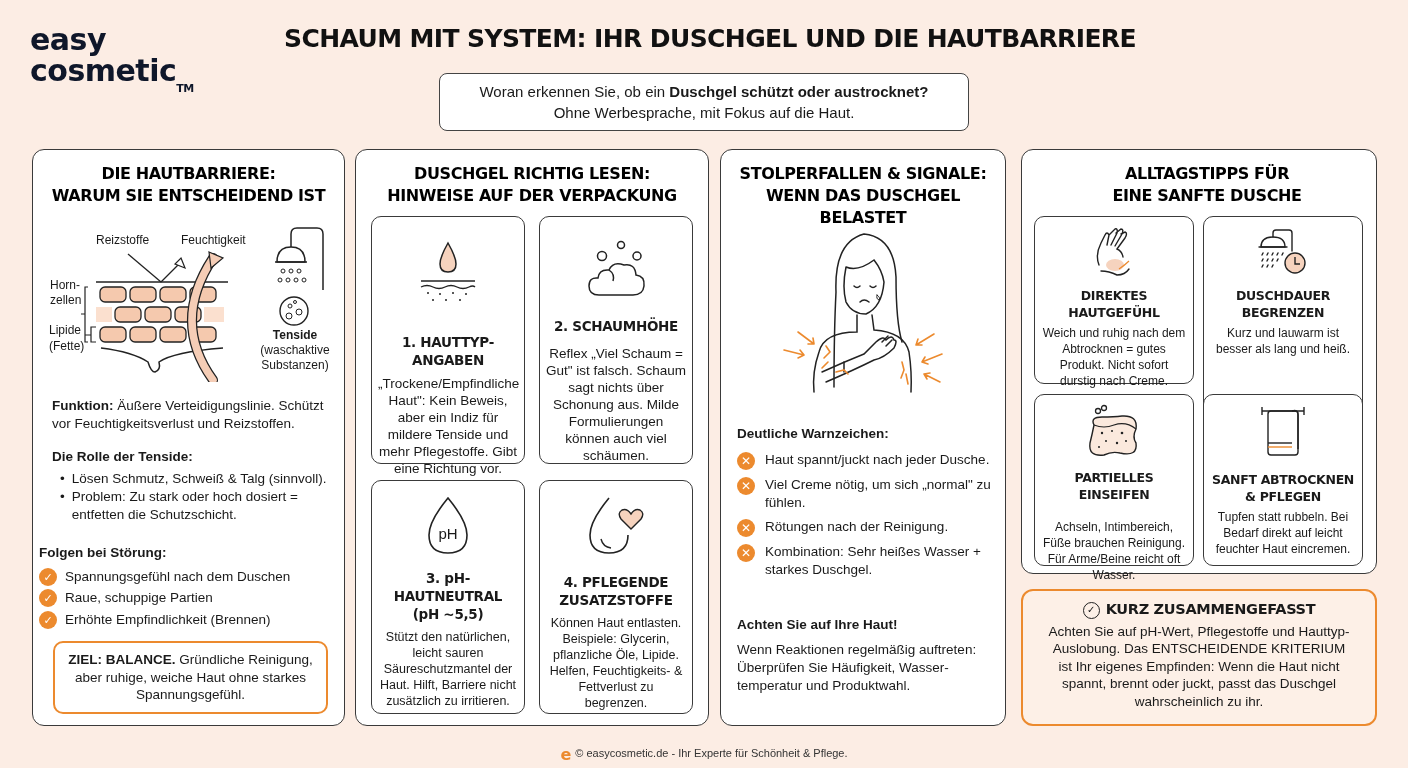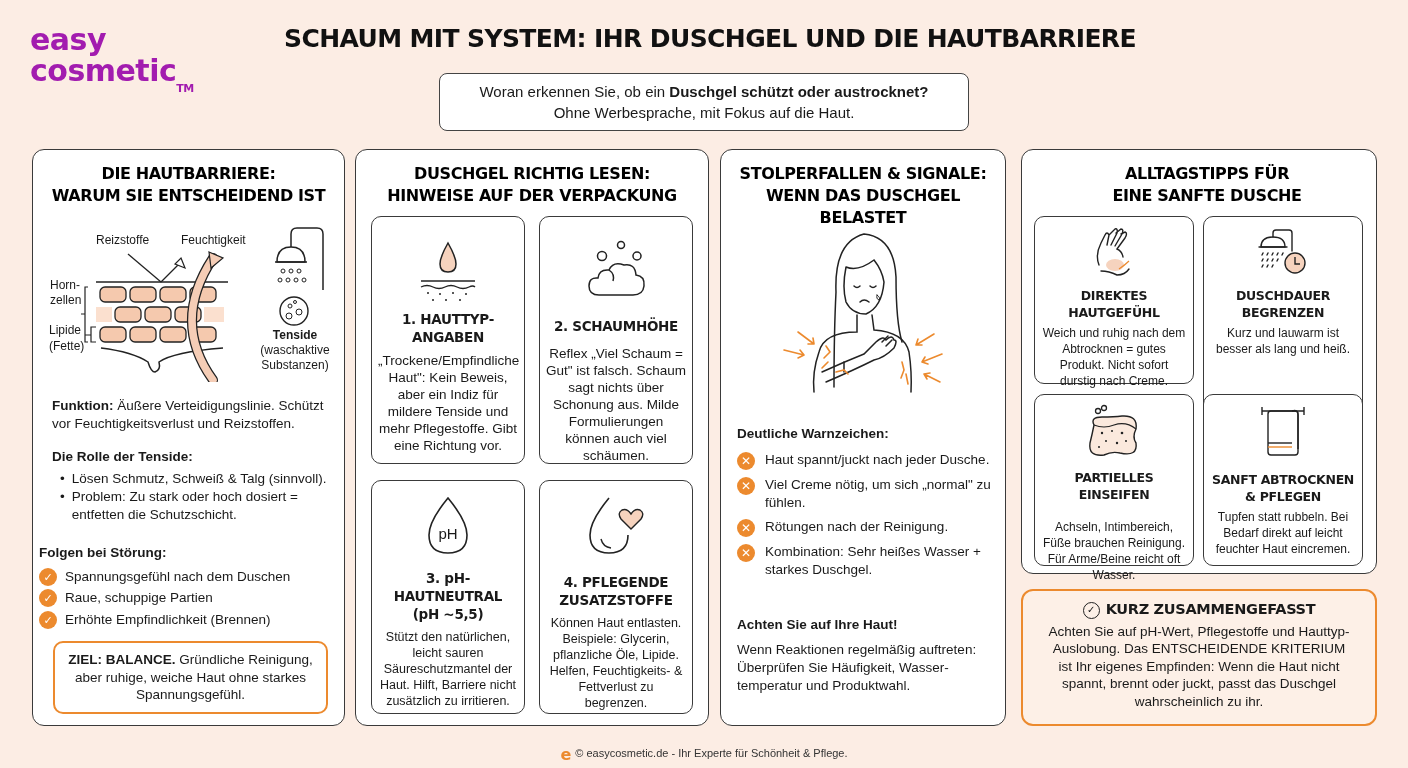--- a/index.html
+++ b/index.html
@@ -5,21 +5,21 @@
   * { box-sizing: border-box; margin: 0; padding: 0; }
   html, body { width: 1408px; height: 768px; overflow: hidden; }
   body {
     background: #fcede4;
     font-family: "Liberation Sans", "DejaVu Sans", sans-serif;
     color: #1a1a1a;
     position: relative;
   }
   .logo {
     position: absolute; left: 30px; top: 24px;
-    color: #a21caf; font-weight: 700; font-size: 30px; line-height: 31px;
+    color: #0f172a; font-weight: 700; font-size: 30px; line-height: 31px;
     font-family: "DejaVu Sans", sans-serif; letter-spacing: -0.5px;
   }
   .logo sup { font-size: 11px; vertical-align: top; position: relative; top: 18px; }
   .main-title {
     position: absolute; left: 250px; top: 24px; width: 920px; text-align: center;
     font-family: "DejaVu Sans", sans-serif; font-weight: 700; font-size: 25px;
     letter-spacing: -0.6px; color: #111;
   }
   .subtitle-box {
     position: absolute; left: 439px; top: 73px; width: 530px; height: 58px;
@@ -199,21 +199,21 @@
       <g fill="#222">
           <circle cx="15" cy="54" r="1"></circle>
           <circle cx="27" cy="55" r="1"></circle>
           <circle cx="40" cy="54" r="1"></circle>
           <circle cx="53" cy="55" r="1"></circle>
           <circle cx="20" cy="61" r="1"></circle>
           <circle cx="33" cy="61" r="1"></circle>
           <circle cx="47" cy="61" r="1"></circle>
         </g>
     </svg>
-    <div class="card-title" style="white-space:pre-line; margin-top:1px;">1. HAUTTYP-
+    <div class="card-title" style="white-space:pre-line; margin-top:24px;">1. HAUTTYP-
 ANGABEN</div>
     <div class="card-body">„Trockene/Empfindliche Haut": Kein Beweis, aber ein Indiz für mildere Tenside und mehr Pflegestoffe. Gibt eine Richtung vor.</div>
   </div>
 
   <div class="sub-card" style="left:183px; top:66px; width:154px; height:248px;">
     <svg width="70" height="66" viewBox="0 0 70 66" style="margin-top:22px;">
       <g fill="none" stroke="#222" stroke-width="1.5">
         <circle cx="40" cy="6" r="3.5"></circle>
           <circle cx="21" cy="17" r="4.5"></circle>
           <circle cx="56" cy="17" r="4"></circle>

